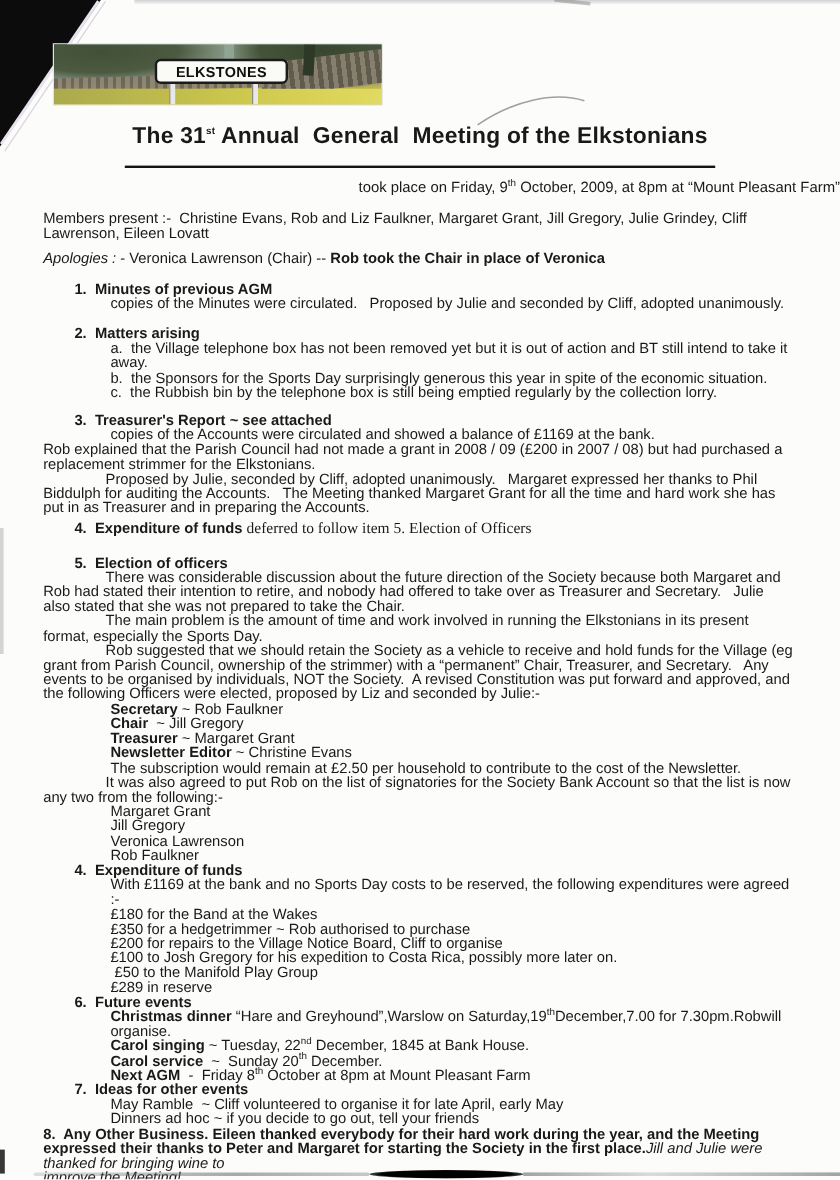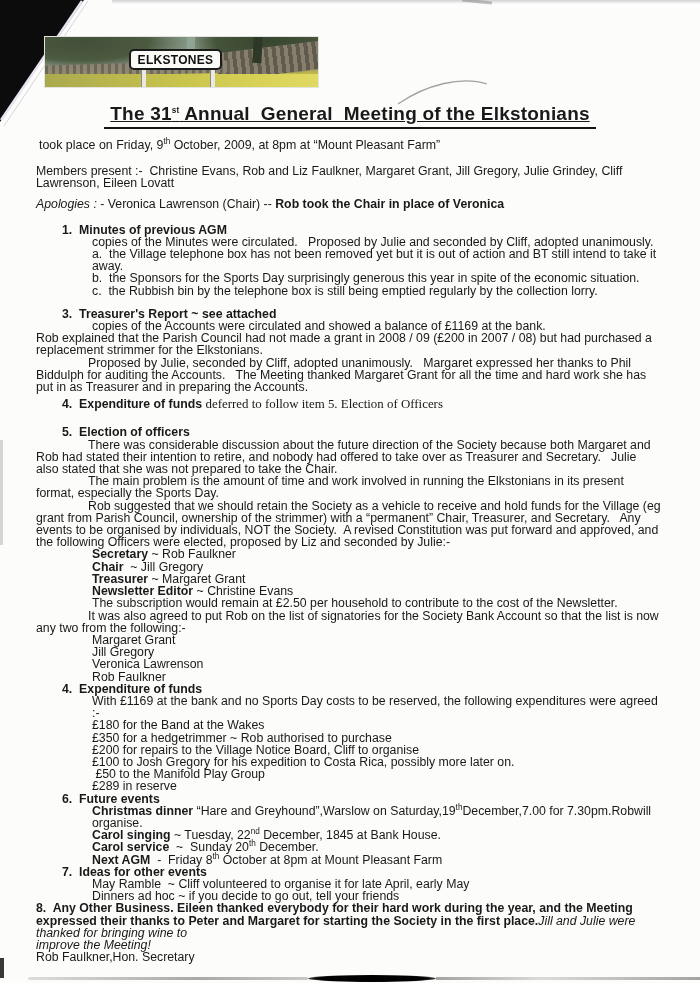--- a/index.html
+++ b/index.html
@@ -37,31 +37,31 @@
   .ph-wall-l{left:0;top:26px;width:185px;height:12px;background:#8e8674;opacity:.95;
     background-image:repeating-linear-gradient(90deg,rgba(58,53,43,.4) 0 3px,rgba(0,0,0,0) 3px 7px);
     transform:skewY(-1.5deg);}
   .ph-wall-r{left:172px;top:10px;width:104px;height:28px;background:#877f6d;
     background-image:repeating-linear-gradient(90deg,rgba(50,46,38,.45) 0 4px,rgba(0,0,0,0) 4px 8px);
     transform:rotate(-7deg);}
   .ph-grass-mid{left:0;top:37px;width:185px;height:6px;background:#b3b052;}
   .ph-grass{left:0;bottom:0;width:100%;height:13px;
     background:linear-gradient(90deg,#aaa94e,#c9c44c 50%,#d8d156 78%,#e0da62);}
   .ph-trunk{left:208px;top:0;width:9px;height:26px;background:#2e3827;transform:rotate(3deg);}
-  .ph-sign{left:84px;top:12px;width:93px;height:21px;background:#fafaf7;border:2.5px solid #1b1b1b;
+  .ph-sign{left:84px;top:12px;width:111px;height:21px;background:#fafaf7;border:2.5px solid #1b1b1b;
     border-radius:5px;box-sizing:border-box;display:flex;align-items:center;justify-content:center;
     font-size:12px;font-weight:bold;letter-spacing:.3px;color:#101010;}
   .ph-post{top:33px;width:3.5px;height:17px;background:#e8e8e4;border-left:1px solid #8a8a84;}
   .ph-post.p1{left:96px;} .ph-post.p2{left:165px;}
   
   .content{position:absolute;left:0;top:0;width:100%;}
   .title-wrap{margin-top:103px;text-align:center;}
   .title{display:inline-block;font-size:19px;font-weight:bold;letter-spacing:.2px;
-    border-bottom:2.6px solid #141414;padding:0 6px 2px 6px;white-space:pre-wrap;text-decoration:underline;}
-  .subtitle{text-align:left;font-size:12.4px;margin-top:9px;white-space:pre-wrap;padding-left:39px;}
+    border-bottom:2.6px solid #141414;padding:0 6px 13px 6px;white-space:pre-wrap;}
+  .subtitle{text-align:right;font-size:12.4px;margin-top:9px;white-space:pre-wrap;padding-left:39px;}
   .docbody{margin-top:13px;}
   .para{white-space:pre-wrap;font-size:12.3px;line-height:12.2px;
     padding-left:36px;padding-right:38px;margin:0;}
   .heading{font-weight:bold;padding-left:46px;margin-left:16px;}
   .indent1{padding-left:92px;}
   .first-indent{text-indent:52px;}
   .mt5{margin-top:5px}.mt9{margin-top:9px}.mt11{margin-top:11px}.mt13{margin-top:13px}.mt16{margin-top:16px}
   .b{font-weight:bold}
   .i{font-style:italic}
   .serif{font-family:"Liberation Serif", serif;font-size:12.9px;font-weight:normal;}
@@ -105,20 +105,21 @@
     <div class="title-wrap">
       <span class="title"><span>The 31</span><sup>st</sup><span> Annual  General  Meeting of the Elkstonians</span></span>
     </div>
     <div class="subtitle"><span>took place on Friday, 9</span><sup>th</sup><span> October, 2009, at 8pm at “Mount Pleasant Farm”</span></div>
 
     <div class="docbody">
         <div class="para"><span>Members present :-  Christine Evans, Rob and Liz Faulkner, Margaret Grant, Jill Gregory, Julie Grindey, Cliff Lawrenson, Eileen Lovatt</span></div>
         <div class="para mt9"><span class="i">Apologies : </span><span>- Veronica Lawrenson (Chair) -- </span><span class="b">Rob took the Chair in place of Veronica</span></div>
         <div class="para heading mt13"><span class="b">1.  Minutes of previous AGM</span></div>
         <div class="para indent1"><span>copies of the Minutes were circulated.   Proposed by Julie and seconded by Cliff, adopted unanimously.</span></div>
+        <div class="para heading mt13"><span class="b">2.  Matters arising</span></div>
         <div class="para indent1"><span>a.  the Village telephone box has not been removed yet but it is out of action and BT still intend to take it away.</span></div>
         <div class="para indent1"><span>b.  the Sponsors for the Sports Day surprisingly generous this year in spite of the economic situation.</span></div>
         <div class="para indent1"><span>c.  the Rubbish bin by the telephone box is still being emptied regularly by the collection lorry.</span></div>
         <div class="para heading mt11"><span class="b">3.  Treasurer's Report ~ see attached</span></div>
         <div class="para indent1"><span>copies of the Accounts were circulated and showed a balance of £1169 at the bank.</span></div>
         <div class="para"><span>Rob explained that the Parish Council had not made a grant in 2008 / 09 (£200 in 2007 / 08) but had purchased a replacement strimmer for the Elkstonians.</span></div>
         <div class="para first-indent"><span>Proposed by Julie, seconded by Cliff, adopted unanimously.   Margaret expressed her thanks to Phil Biddulph for auditing the Accounts.   The Meeting thanked Margaret Grant for all the time and hard work she has put in as Treasurer and in preparing the Accounts.</span></div>
         <div class="para heading mt5"><span class="b">4.  Expenditure of funds </span><span class="serif">deferred to follow item 5. Election of Officers</span></div>
         <div class="para heading mt16"><span class="b">5.  Election of officers</span></div>
         <div class="para first-indent"><span>There was considerable discussion about the future direction of the Society because both Margaret and Rob had stated their intention to retire, and nobody had offered to take over as Treasurer and Secretary.   Julie also stated that she was not prepared to take the Chair.</span></div>

